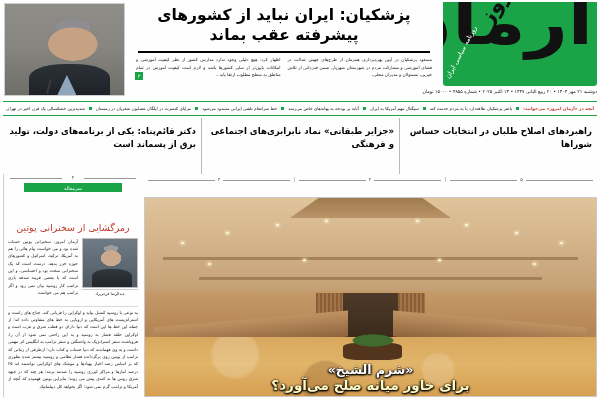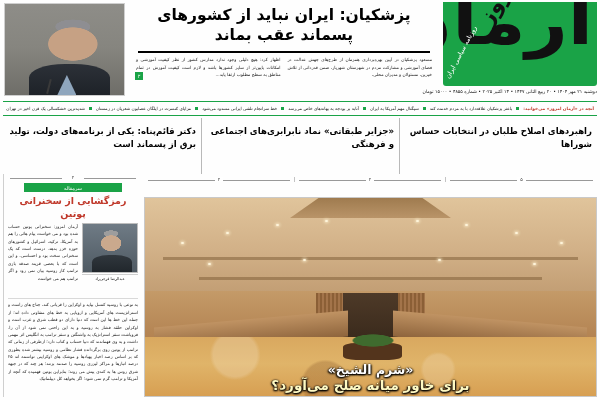--- a/index.html
+++ b/index.html
@@ -294,25 +294,26 @@
     background: #1aa347;
     color: #fff;
     font-size: 5px;
     text-align: center;
     padding: 1.6px 0;
     margin: 1px 16px 3px 16px;
     letter-spacing: 0.4px;
   }
   .ed-title {
     font-size: 9.5px;
-    font-weight: bold;
+    font-weight: normal;
     text-align: center;
     color: #c0392b;
     padding: 0 2px 3px 2px;
     line-height: 1.3;
+    margin-top: 27px;
   }
   .ed-body {
     display: flex;
     flex-direction: row;
     gap: 4px;
     flex: 1 1 auto;
     overflow: hidden;
   }
   .ed-photo-wrap {
     flex: 0 0 56px;
@@ -550,21 +551,21 @@
     <div class="masthead">
       <div class="masthead-green">
         <div class="logo-script">آرمان</div>
         <div class="logo-emrooz">امروز</div>
         <div class="logo-sub">روزنامه سیاسی ایران</div>
       </div>
       <div class="dateline">دوشنبه ۲۱ مهر ۱۴۰۴ • ۲۰ ربیع الثانی ۱۴۴۷ • ۱۳ اکتبر ۲۰۲۵ • شماره ۴۸۵۵ • ۱۵۰۰۰ تومان</div>
     </div>
 
     <div class="lead-block">
-      <div class="lead-title">پزشکیان: ایران نباید از کشورهای پسماند عقب بماند</div>
+      <div class="lead-title">پزشکیان: ایران نباید از کشورهای پیشرفته عقب بماند</div>
       <div class="lead-rule"></div>
       <div class="lead-cols">
         <div class="lead-col">مسعود پزشکیان در آیین بهره‌برداری همزمان از طرح‌های جهش عدالت در فضای آموزشی و مشارکت مردم در شهرستان شهریار، ضمن قدردانی از تلاش خیرین، مسئولان و مدیران محلی،</div>
         <div class="lead-col">اظهار کرد: هیچ دلیلی وجود ندارد مدارس کشور از نظر کیفیت آموزشی و امکانات پایین‌تر از سایر کشورها باشد و لازم است کیفیت آموزش در تمام مناطق به سطح مطلوب ارتقا یابد...</div>
         <div class="page-chip">۲</div>
       </div>
     </div>
 
     <div class="top-photo">
       <div class="photo-frame">

